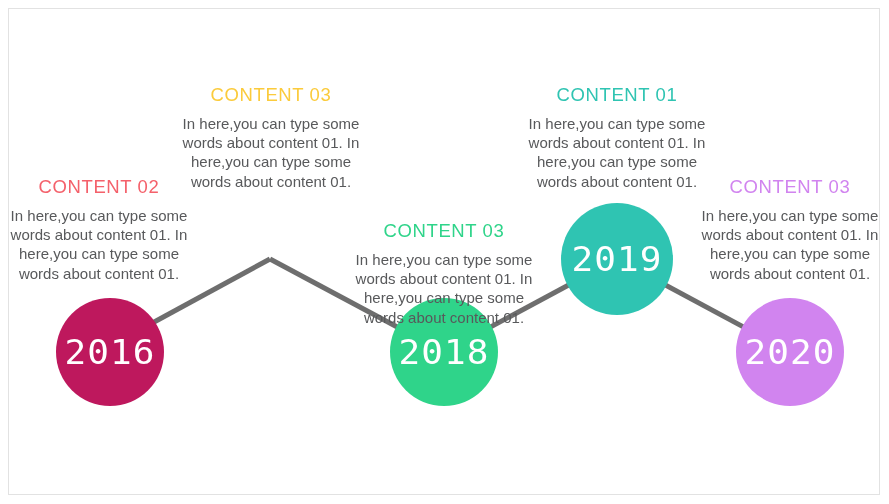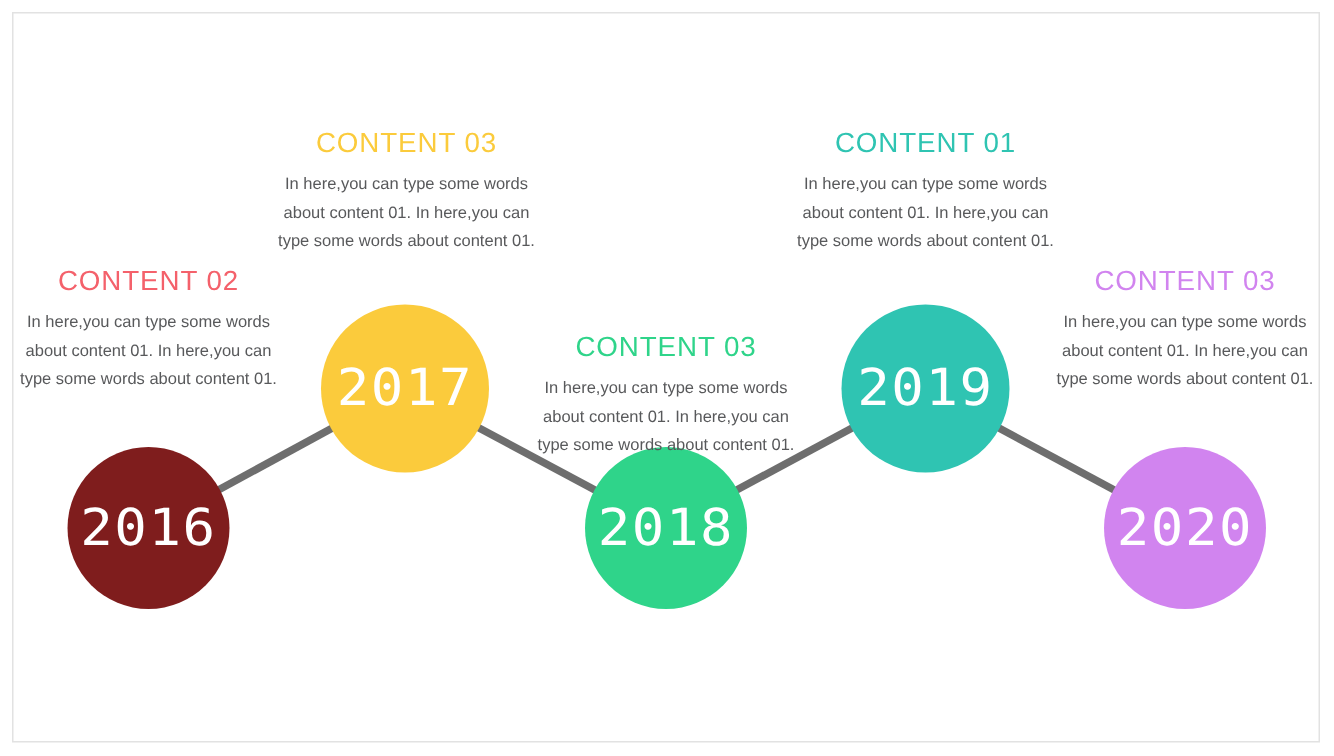--- a/index.html
+++ b/index.html
@@ -62,21 +62,21 @@
   .tb-title {
     font-family: "Liberation Sans", sans-serif;
     font-size: 18.5px;
     font-weight: 400;
     letter-spacing: 0.6px;
     margin: 0 0 8px 0;
     white-space: nowrap;
   }
   .tb-body {
     font-family: "Liberation Sans", sans-serif;
-    font-size: 11px;
+    font-size: 15px;
     line-height: 19.2px;
     color: #58595b;
     margin: 0;
   }
 </style>
 </head>
 <body>
 
 <div id="canvas">
 
@@ -109,25 +109,22 @@
   <div class="textblock" style="left:527px; top:84px; width:180px;">
     <div class="tb-title" style="color: rgb(47, 196, 178);">CONTENT 01</div>
     <div class="tb-body">In here,you can type some words about content 01. In here,you can type some words about content 01.</div>
   </div>
 
   <div class="textblock" style="left:700px; top:176px; width:180px;">
     <div class="tb-title" style="color: rgb(209, 132, 239);">CONTENT 03</div>
     <div class="tb-body">In here,you can type some words about content 01. In here,you can type some words about content 01.</div>
   </div>
 
-  <div class="node" style="left: 45px; top: 298px; width: 108px; height: 108px; background: #7f1d1d;">
+  <div class="node" style="left: 56px; top: 298px; width: 108px; height: 108px; background: #be185d;">
     <span class="node-year">2016</span>
-  </div>
-  <div class="node" style="left: 214px; top: 203px; width: 112px; height: 112px; background: rgb(251, 203, 60);">
-    <span class="node-year">2017</span>
   </div>
   <div class="node" style="left: 390px; top: 298px; width: 108px; height: 108px; background: rgb(47, 212, 138);">
     <span class="node-year">2018</span>
   </div>
   <div class="node" style="left: 561px; top: 203px; width: 112px; height: 112px; background: rgb(47, 196, 178);">
     <span class="node-year">2019</span>
   </div>
   <div class="node" style="left: 736px; top: 298px; width: 108px; height: 108px; background: rgb(209, 132, 239);">
     <span class="node-year">2020</span>
   </div>

